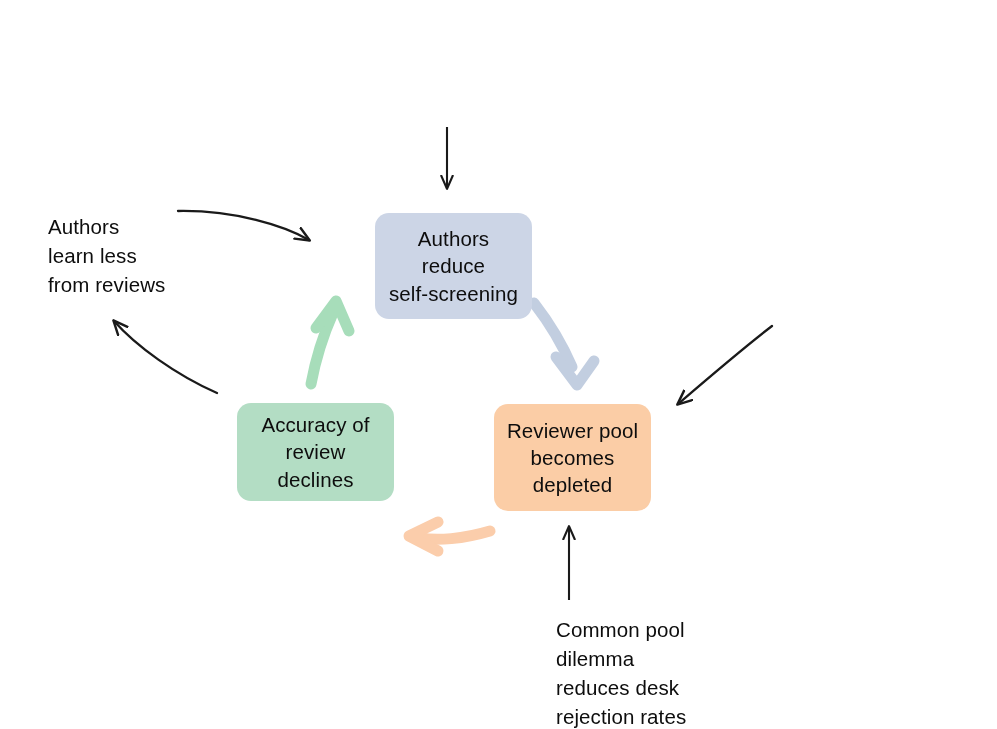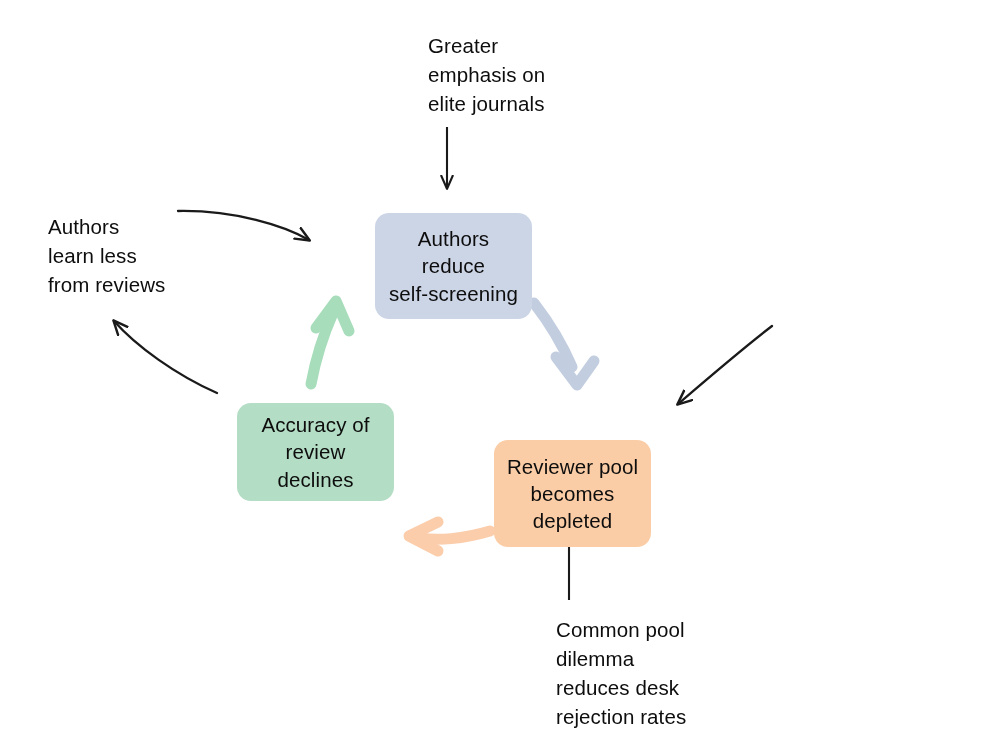--- a/index.html
+++ b/index.html
@@ -50,21 +50,20 @@
     width: 157px;
     height: 106px;
     background: #ccd5e6;
   }
   #node-reviewer-pool {
     left: 494px;
     top: 404px;
     width: 157px;
     height: 107px;
     background: #fbcda6;
-    margin-top: 36px;
   }
   #node-accuracy-review {
     left: 237px;
     top: 403px;
     width: 157px;
     height: 98px;
     background: #b3ddc4;
   }
   #caption-greater-emphasis {
     left: 428px;
@@ -154,23 +153,20 @@
 becomes
 depleted</span>
   </div>
 
   <div class="node" id="node-accuracy-review">
     <span class="node-text">Accuracy of
 review
 declines</span>
   </div>
 
-  <div class="caption" id="caption-greater-emphasis">Greater
-emphasis on
-elite journals</div>
 
   <div class="caption" id="caption-authors-learn">Authors
 learn less
 from reviews</div>
 
 
   <div class="caption" id="caption-common-pool">Common pool
 dilemma
 reduces desk
 rejection rates</div>

